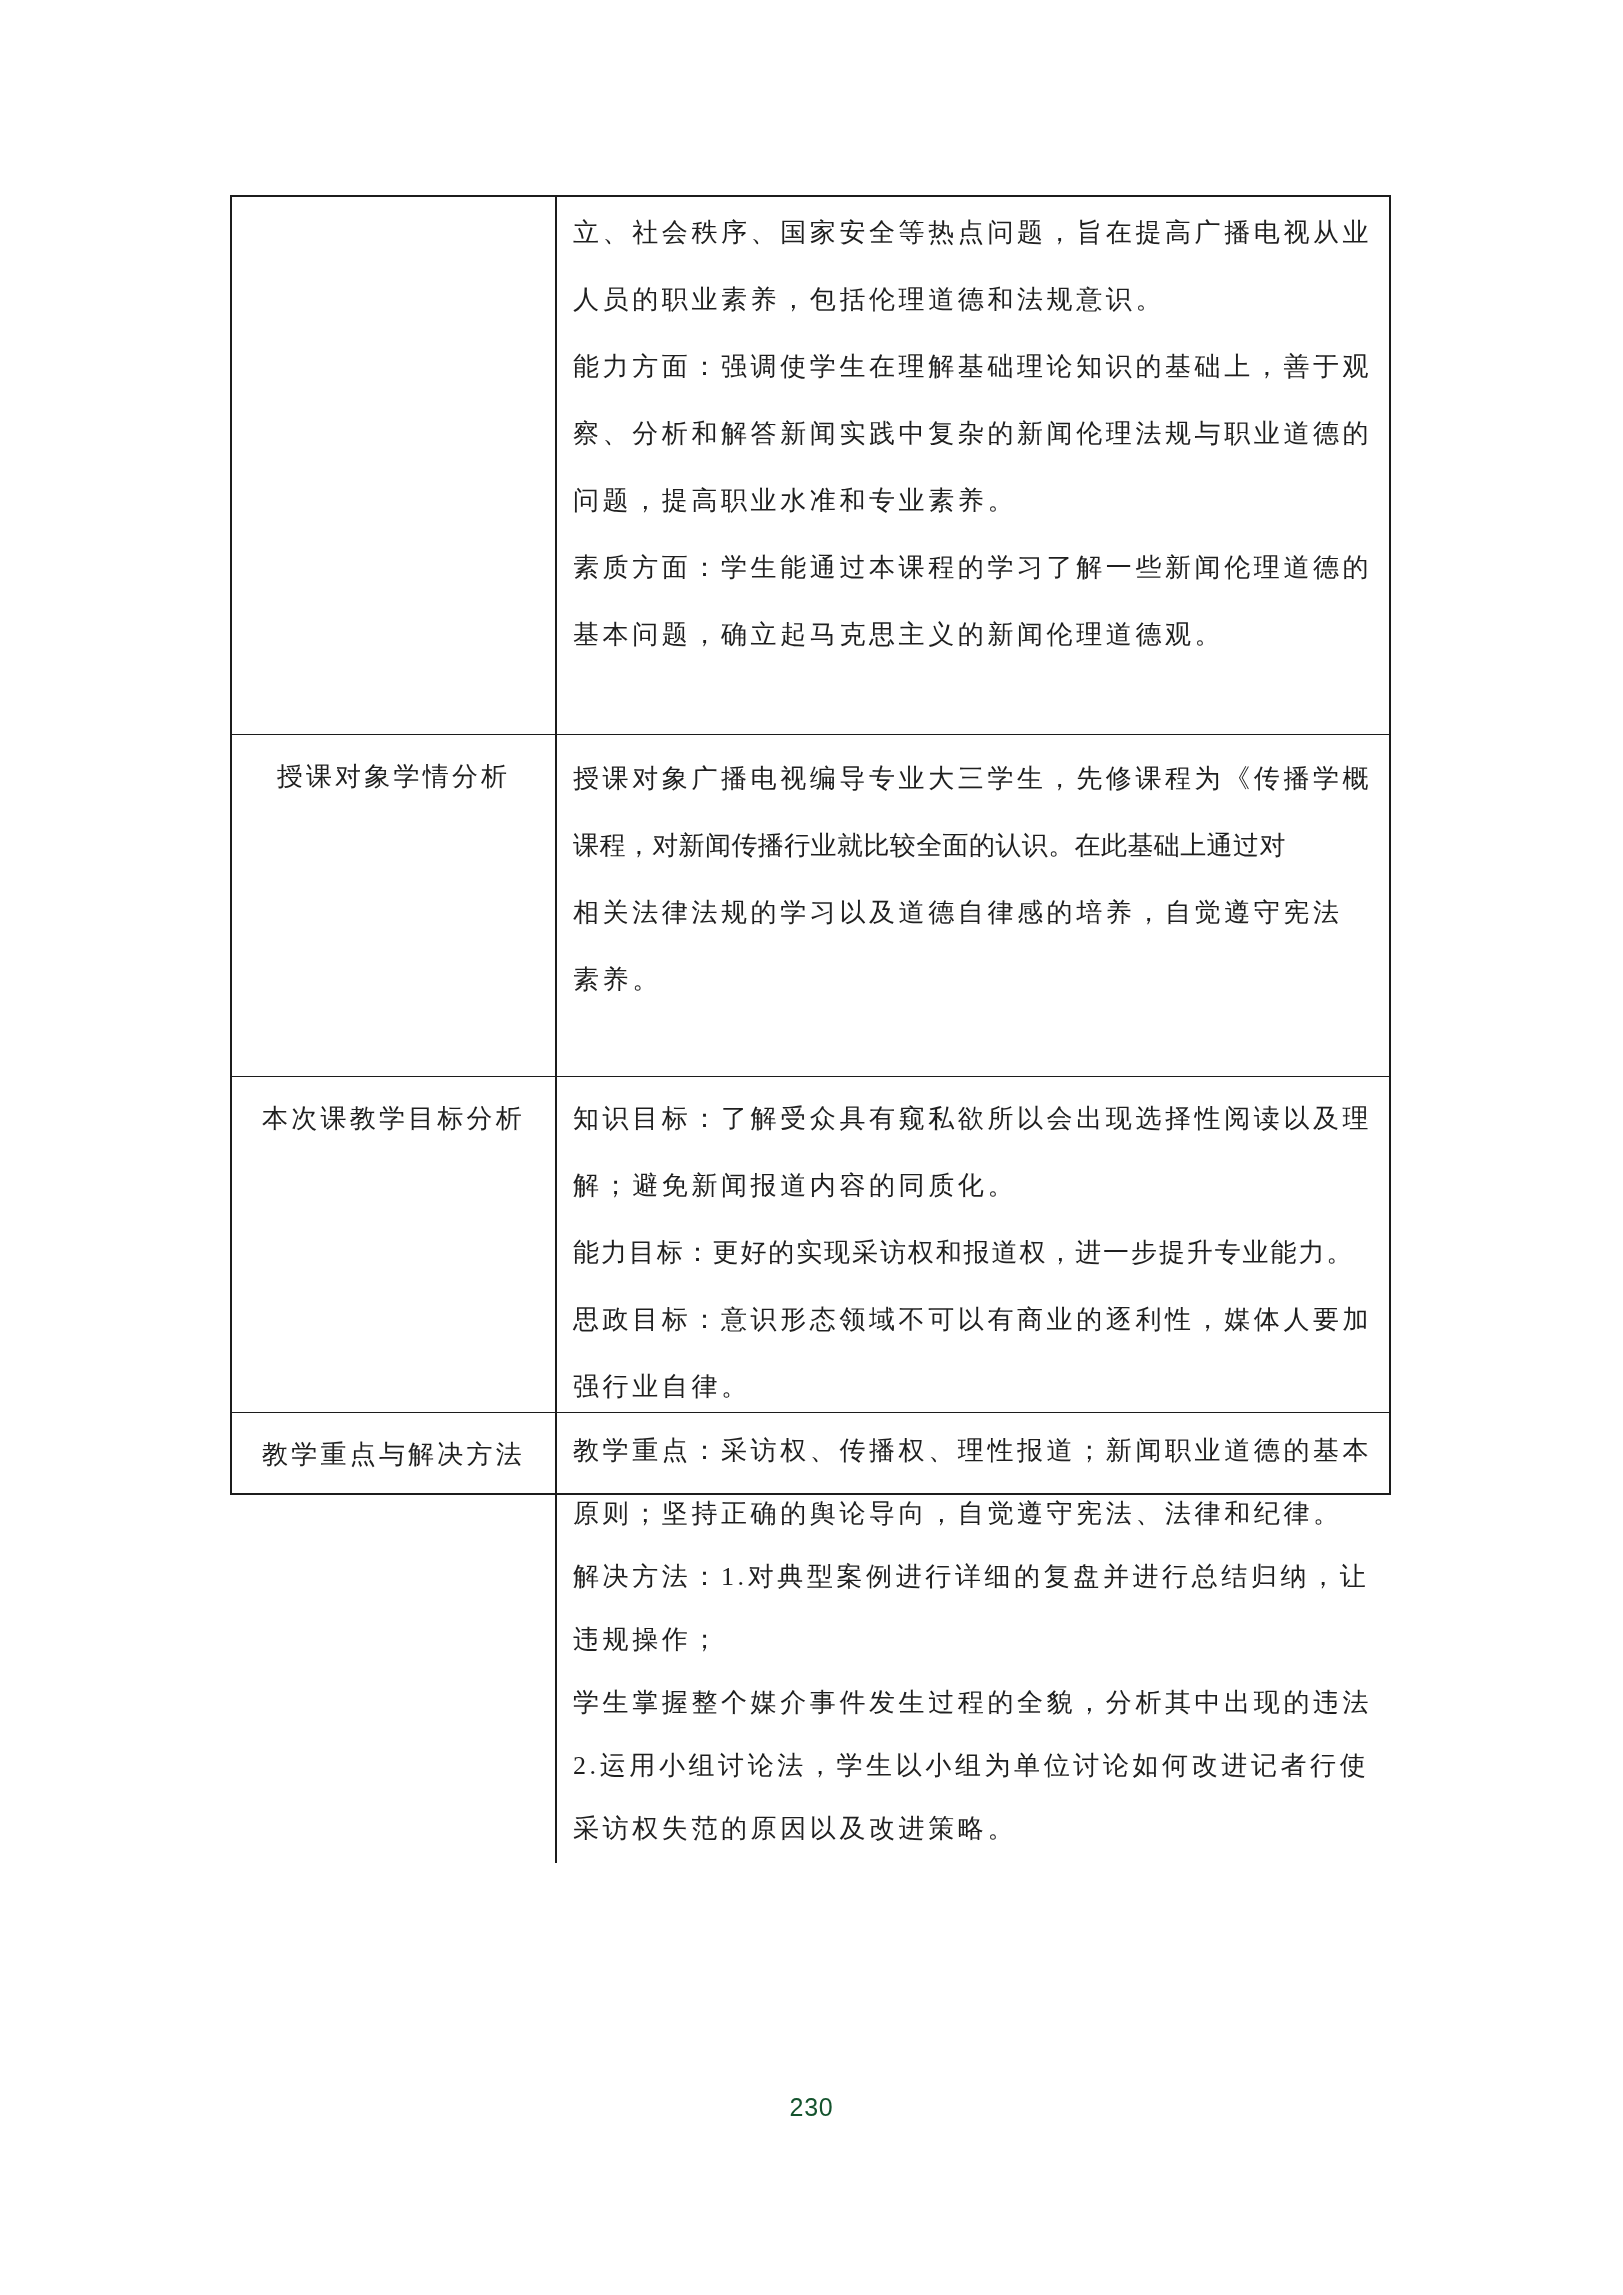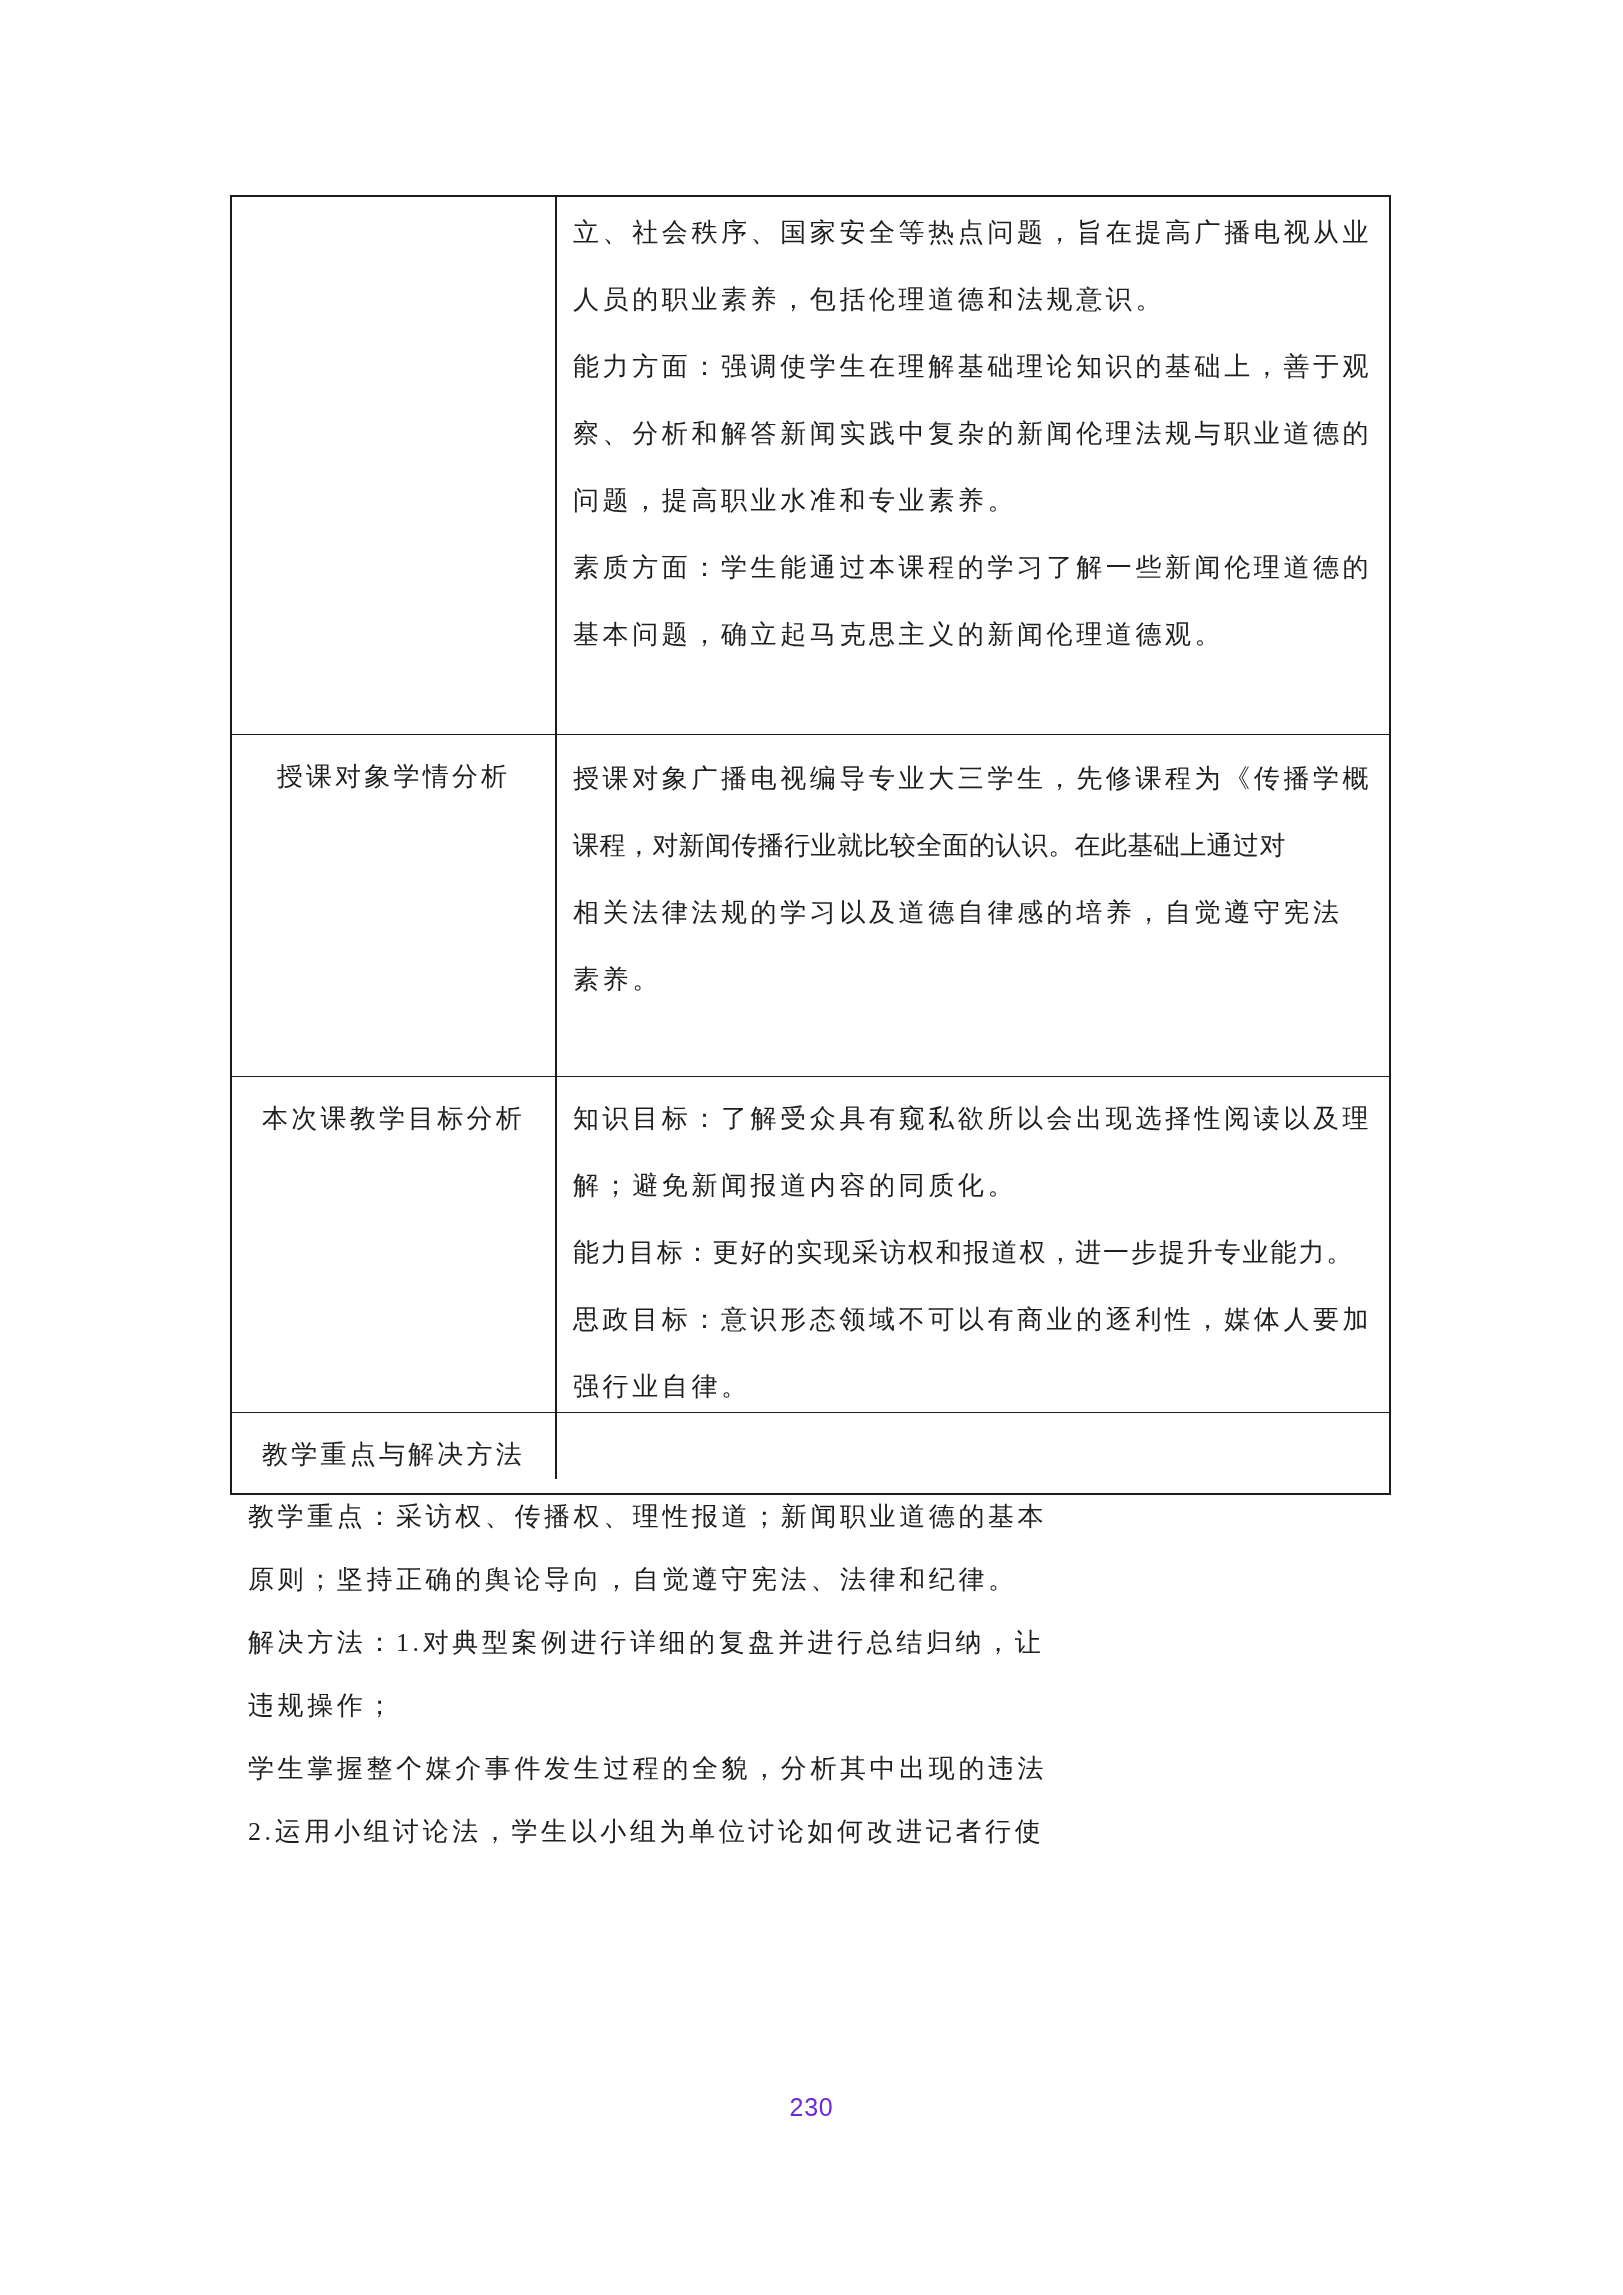--- a/index.html
+++ b/index.html
@@ -23,21 +23,21 @@
   }
   .t-row{
     display:flex;
     box-sizing:border-box;
     flex-shrink:0;
   }
   .t-row + .t-row{border-top:1.6px solid #1c1c1c;}
   .r1{height:537px;}
   .r2{height:342px;}
   .r3{height:336px;}
-  .r4{height:451px;flex-direction:column;}
+  .r4{height:451px;}
   .cell-label{
     width:325px;
     flex-shrink:0;
     box-sizing:border-box;
     border-right:2.4px solid #1c1c1c;
     padding-top:18px;
   }
   .label-text{
     line-height:48px;
     text-align:center;
@@ -67,21 +67,21 @@
   
   .r2 .cell-content .line:nth-child(2){letter-spacing:0.4px;}
   .r3 .cell-content .line:nth-child(3){letter-spacing:1.9px;}
   .page-number{
     position:absolute;
     left:0;right:0;
     top:2093px;
     text-align:center;
     font-family:"Liberation Sans", sans-serif;
     font-size:25px;
-    color:#6d28d9;
+    color:#14532d;
     letter-spacing:0.8px;
   }
 </style>
 </head>
 <body>
 
 <div class="doc-table">
 
   <div class="t-row r1">
     <div class="cell-label"></div>

